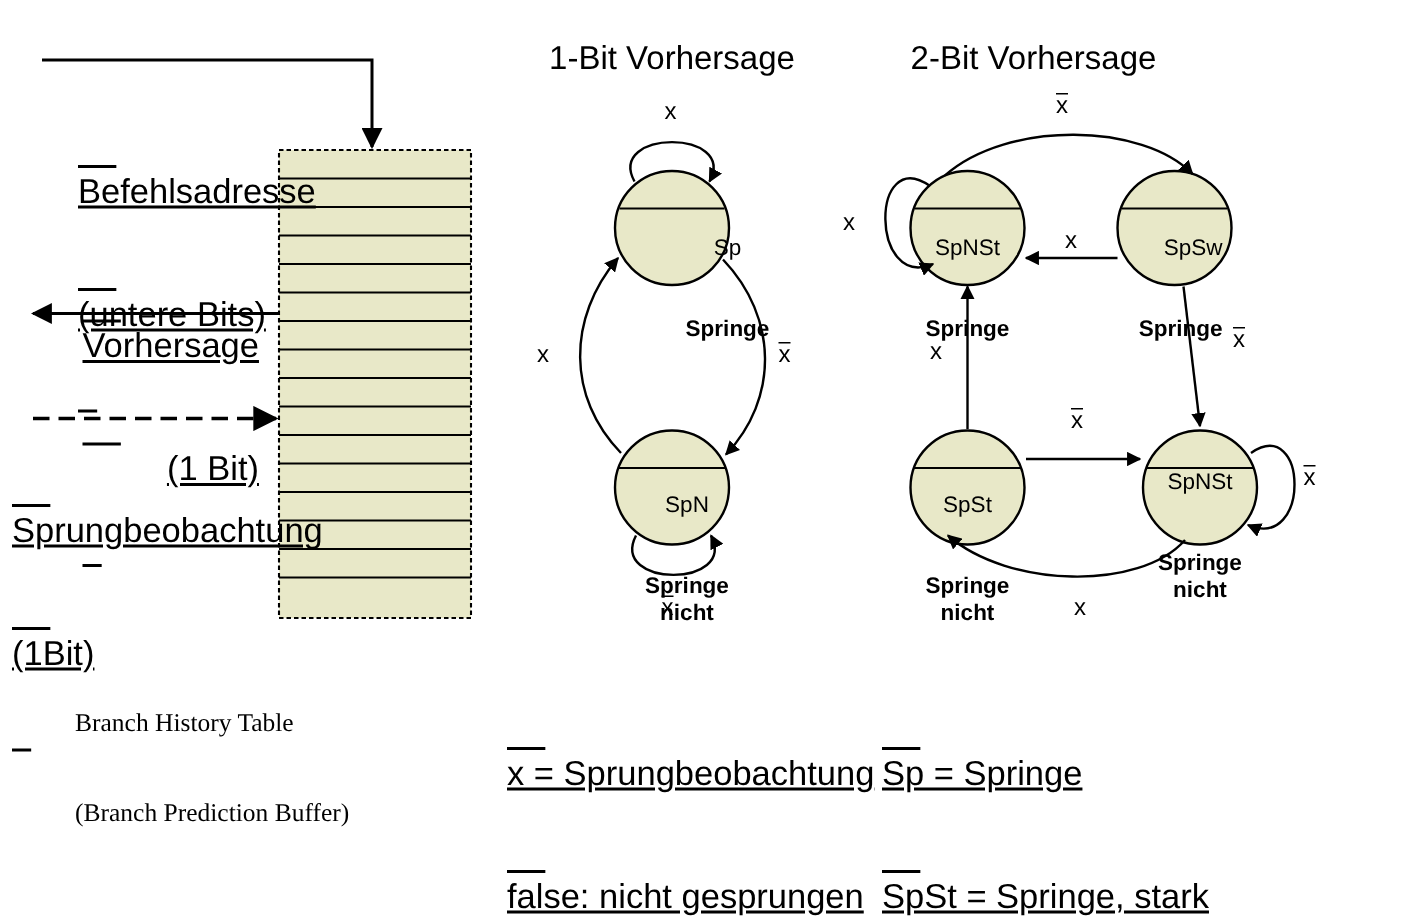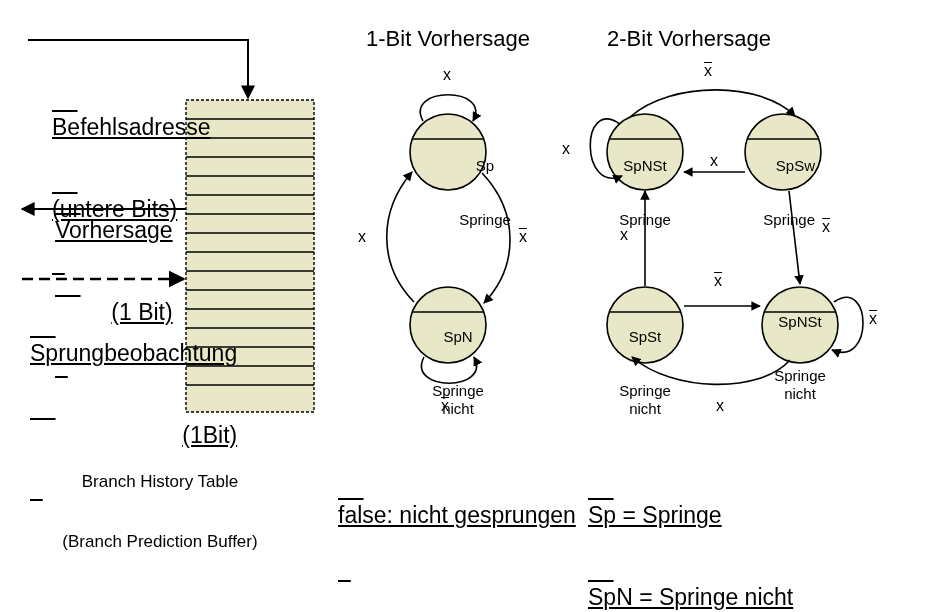--- a/index.html
+++ b/index.html
@@ -31,39 +31,40 @@
     position: absolute;
     white-space: pre;
     line-height: 1.18;
   }
   .title {
     font-size: 22px;
     text-align: center;
   }
   .caption {
     font-size: 17px;
-    text-align: center;
+    font-family: Liberation Serif, serif;
   }
   .legend {
     font-size: 23px;
     text-decoration: underline;
   }
   .edge-lbl {
     font-size: 16px;
   }
   .node-lbl {
     font-size: 15px;
     text-align: center;
     line-height: 1.15;
   }
   .node-lbl .name {
     display: block;
   }
   .node-lbl .desc {
     display: block;
+    font-weight: bold;
   }
   .overbar {
     border-top: 1.6px solid #000;
     padding-top: 0px;
     display: inline-block;
     line-height: 1.05;
   }
 </style>
 </head>
 <body>
@@ -155,23 +156,23 @@
   <div class="lbl legend" style="left:52px; top:60px;">
     <div>Befehlsadresse</div>
     <div>(untere Bits)</div>
   </div>
 
   <div class="lbl legend" style="left:55px; top:163px;">
     <div>Vorhersage</div>
     <div style="text-align:right;">(1 Bit)</div>
   </div>
 
-  <div class="lbl legend" style="left:30px; top:286px;">
+  <div class="lbl legend" style="left:8px; top:286px;">
     <div>Sprungbeobachtung</div>
-    <div style="text-align:right;">(1Bit)</div>
+    <div style="text-align:left;">(1Bit)</div>
   </div>
 
   <div class="lbl caption" style="left:50px; top:432px; width:220px;">
     <div>Branch History Table</div>
     <div>(Branch Prediction Buffer)</div>
   </div>
 
   <div class="lbl title" style="left:358px; top:26px; width:180px;">1-Bit Vorhersage</div>
 
   <div class="lbl node-lbl" style="left:418px; top:122px; width:60px;margin-left:37px;">
@@ -183,20 +184,21 @@
     <span class="desc" style="margin-top:3px;">Springe
 nicht</span>
   </div>
 
   <div class="lbl edge-lbl" style="left:443px; top:66px;">x</div>
   <div class="lbl edge-lbl" style="left:358px; top:228px;">x</div>
   <div class="lbl edge-lbl" style="left:519px; top:228px;"><span class="overbar">x</span></div>
   <div class="lbl edge-lbl" style="left:441px; top:397px;"><span class="overbar">x</span></div>
 
   <div class="lbl legend" style="left:338px; top:448px;">
+    <div>x = Sprungbeobachtung</div>
     <div>false: nicht gesprungen</div>
   </div>
 
   <div class="lbl title" style="left:594px; top:26px; width:190px;">2-Bit Vorhersage</div>
 
   <div class="lbl node-lbl" style="left:613px; top:122px; width:64px;">
     <span class="name">SpNSt</span>
     <span class="desc" style="margin-top:3px;">Springe</span>
   </div>
   <div class="lbl node-lbl" style="left:751px; top:122px; width:64px;text-align:right;">
@@ -218,20 +220,19 @@
   <div class="lbl edge-lbl" style="left:562px; top:140px;">x</div>
   <div class="lbl edge-lbl" style="left:710px; top:152px;">x</div>
   <div class="lbl edge-lbl" style="left:822px; top:218px;"><span class="overbar">x</span></div>
   <div class="lbl edge-lbl" style="left:620px; top:226px;">x</div>
   <div class="lbl edge-lbl" style="left:714px; top:272px;"><span class="overbar">x</span></div>
   <div class="lbl edge-lbl" style="left:869px; top:310px;"><span class="overbar">x</span></div>
   <div class="lbl edge-lbl" style="left:716px; top:397px;">x</div>
 
   <div class="lbl legend" style="left:588px; top:448px;">
     <div>Sp = Springe</div>
-    <div>SpN = Springe nicht</div>
     <div>SpSt = Springe, stark</div>
     
     
     
   </div>
 
 </div>
 
 </body></html>

